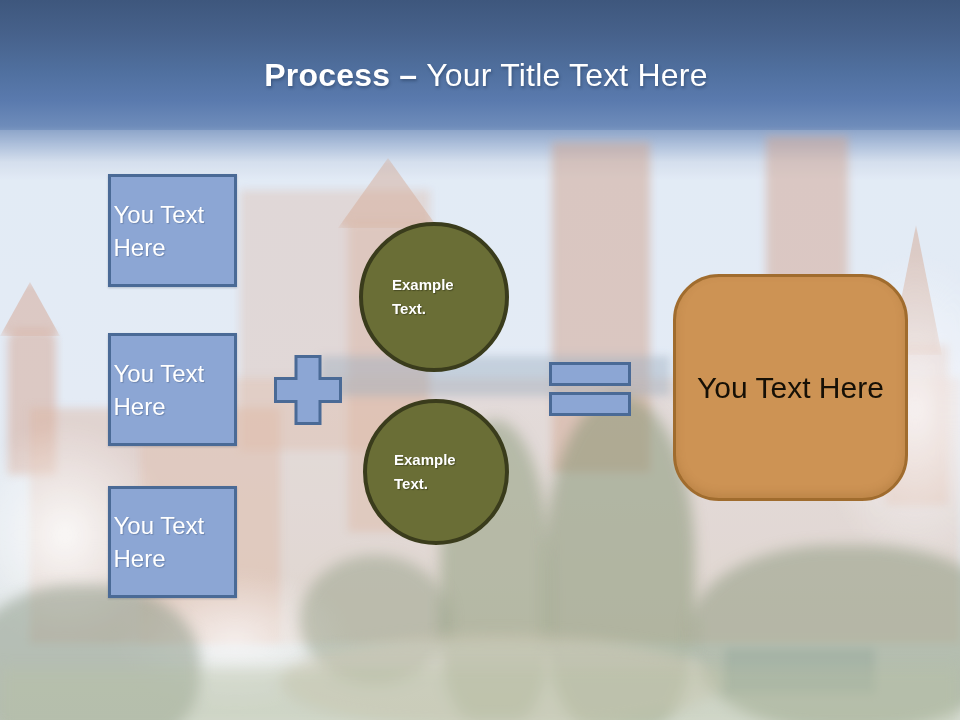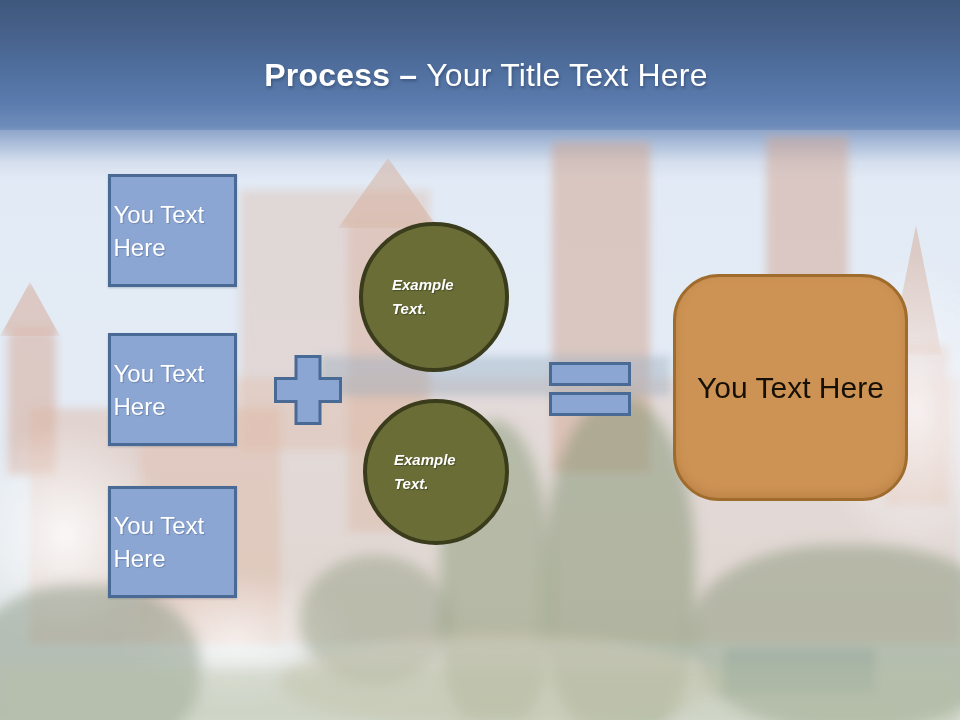--- a/index.html
+++ b/index.html
@@ -74,21 +74,21 @@
   .op-shape { fill:var(--shape-blue,#8CA6D4); stroke:var(--shape-blue-border,#4A6A96); stroke-width:3; }
 
   .ex-circle {
     position:absolute; border-radius:50%;
     background:var(--circle-fill,#6A6E36);
     border:4px solid var(--circle-border,#3A3C1C);
     display:flex; align-items:center; justify-content:center;
   }
   .ex-circle-1 { left:359px; top:222px; width:150px; height:150px; }
   .ex-circle-2 { left:363px; top:399px; width:146px; height:146px; }
-  .ex-circle .shape-label { font-size:15px; line-height:24px; font-weight:700; font-style:italic;
+  .ex-circle .shape-label { font-size:15px; line-height:24px; font-weight:700; 
                             width:84px; text-shadow:1px 1px 1px rgba(40,42,15,.5); }
 
   .result-box {
     position:absolute; left:673px; top:274px; width:235px; height:227px;
     background:var(--result-fill,#CD9354);
     border:3px solid var(--result-border,#A06C2E);
     border-radius:46px;
     display:flex; align-items:center; justify-content:center;
     box-shadow:inset 0 -4px 8px rgba(140,90,35,.25);
   }

